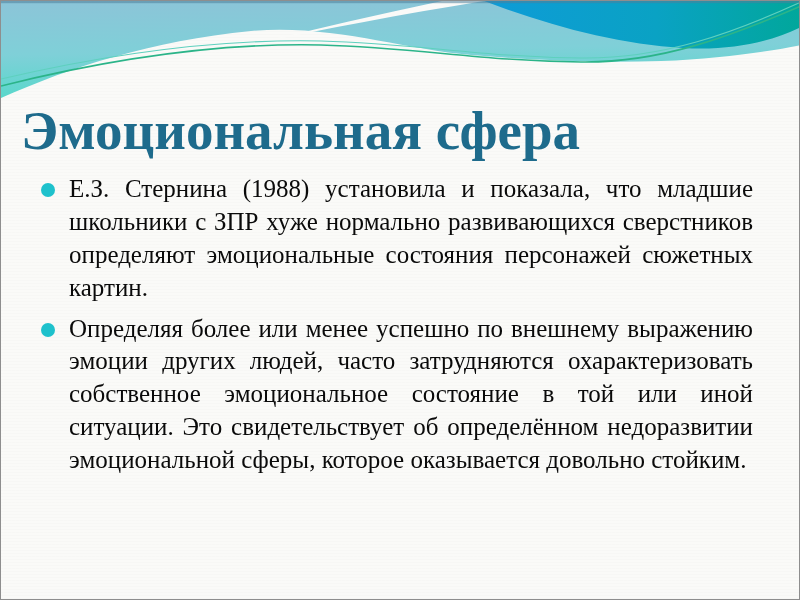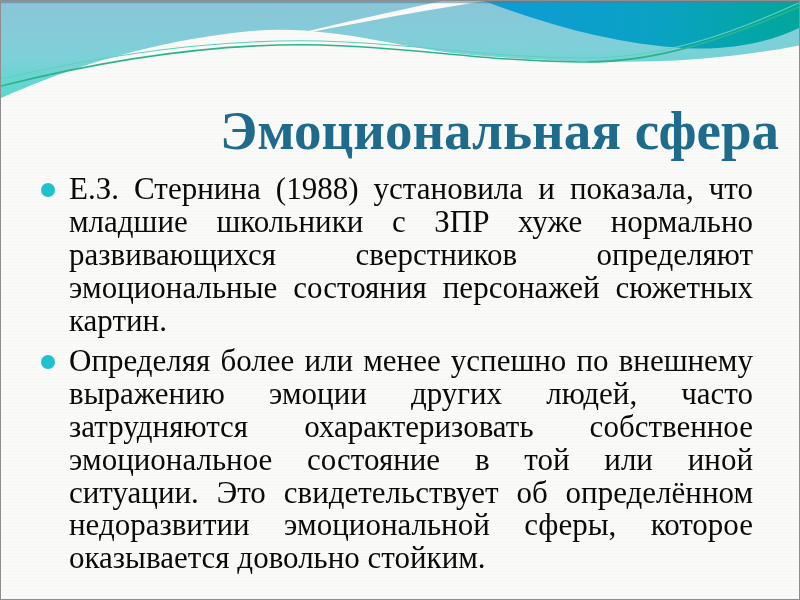--- a/index.html
+++ b/index.html
@@ -32,39 +32,39 @@
   .wave {
     position: absolute;
     top: 0;
     left: 0;
     display: block;
   }
   .title {
     position: relative;
     margin: 0;
     padding: 100px 20px 0 20px;
-    text-align: right;
+    text-align: left;
     font-weight: bold;
     font-size: 55px;
     line-height: 1.08;
     color: #1E6B8C;
     white-space: nowrap;
   }
   .bullets {
     position: relative;
     list-style: none;
     margin: 13px 46px 0 40px;
     padding: 0;
   }
   .bullet-item {
     position: relative;
     padding-left: 28px;
     margin: 0 0 8px 0;
     text-align: justify;
-    font-size: 31px;
+    font-size: 25px;
     line-height: 32.8px;
     color: #0A0A0A;
     hyphens: none;
   }
   .dot {
     position: absolute;
     left: 0;
     top: 10px;
     width: 14px;
     height: 14px;

